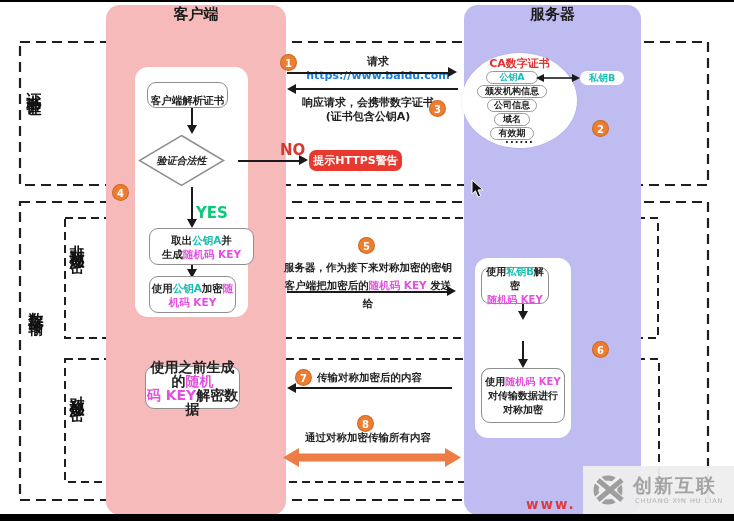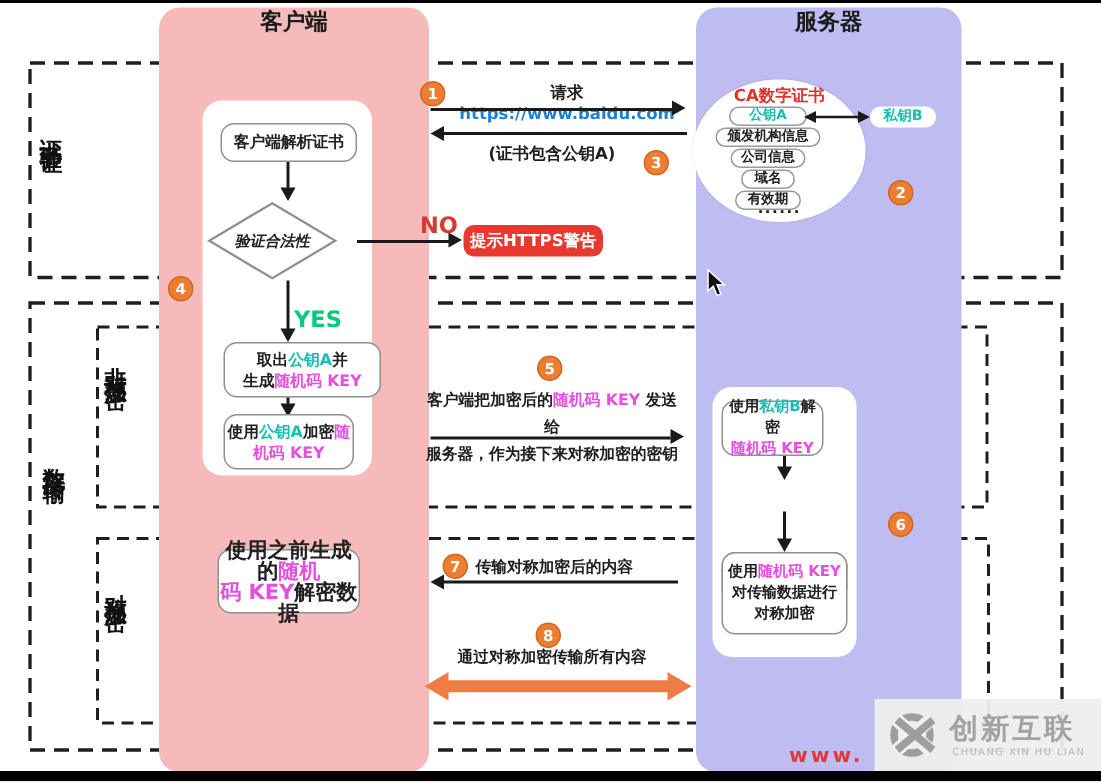--- a/index.html
+++ b/index.html
@@ -31,21 +31,21 @@
 
   
   .panel { background:#fff; border-radius:13px; z-index:3; }
   .panel-c1 { left:135px; top:67px;  width:113px; height:250px; }
   .panel-c2 { left:475px; top:258px; width:96px;  height:180px; }
 
   
   .node { background:#fff; border:1.4px solid #8f8f8f; border-radius:9px; z-index:4;
           display:flex; flex-direction:column; align-items:center; justify-content:center;
           font-size:10.5px; font-weight:600; color:#222; line-height:14px; text-align:center; }
-  .n-parse   { left:147px; top:82px;  width:91px; height:26px; }
+  .n-parse   { left:147px; top:82px;  width:81px; height:26px;justify-content:flex-end; }
   .n-keygen  { left:149px; top:228px; width:105px; height:37px; }
   .n-encrypt { left:149px; top:276px; width:87px; height:37px; }
   .n-decrypt { left:145px; top:366px; width:95px; height:43px; font-size:14px; }
   .n-s1 { left:481px; top:267px; width:68px; height:37px; font-size:10px; }
   .n-s2 { left:481px; top:320px; width:84px; height:33px; font-size:10px;margin-top:48px; }
   .n-s3 { left:481px; top:368px; width:84px; height:55px; font-size:10px; }
 
   .tl { color:var(--c-teal,#17BEB2); }
   .mg { color:var(--c-magenta,#E44FE0); }
   .bl { color:var(--c-url,#1B7FD4); font-weight:bold; }
@@ -223,32 +223,33 @@
   </div>
 
   <div class="abs badge" style="left:280px; top:54px;">1</div>
   <div class="abs msg m1"><span>请求 </span><span class="bl">https://www.baidu.com</span></div>
   <div class="abs hline" style="left:287px; top:72px; width:161px;"></div>
   <div class="abs ah-r" style="left:448px; top:67px;"></div>
 
   <div class="abs ah-l" style="left:287px; top:84px;"></div>
   <div class="abs hline" style="left:295px; top:88px; width:163px;"></div>
   <div class="abs msg m3">
+    <div>响应请求，会携带数字证书</div>
     <div>(证书包含公钥A)</div>
   </div>
   <div class="abs badge" style="left:429px; top:100px;">3</div>
 
   <div class="abs badge" style="left:592px; top:120px;">2</div>
   <div class="abs badge" style="left:112px; top:184px;">4</div>
   <div class="abs badge" style="left:592px; top:341px;">6</div>
 
   <div class="abs badge" style="left:358px; top:237px;">5</div>
   <div class="abs msg m5">
+    <div>服务器，作为接下来对称加密的密钥</div>
     <div><span>客户端把加密后的</span><span class="mg">随机码 KEY</span><span> 发送给</span></div>
-    <div>服务器，作为接下来对称加密的密钥</div>
   </div>
   <div class="abs hline" style="left:287px; top:291px; width:160px;"></div>
   <div class="abs ah-r" style="left:447px; top:286px;"></div>
 
   <div class="abs badge" style="left:295px; top:369px;">7</div>
   <div class="abs msg m7">传输对称加密后的内容</div>
   <div class="abs ah-l" style="left:287px; top:383px;"></div>
   <div class="abs hline" style="left:295px; top:387px; width:157px;"></div>
 
   <div class="abs badge" style="left:357px; top:415px;">8</div>

